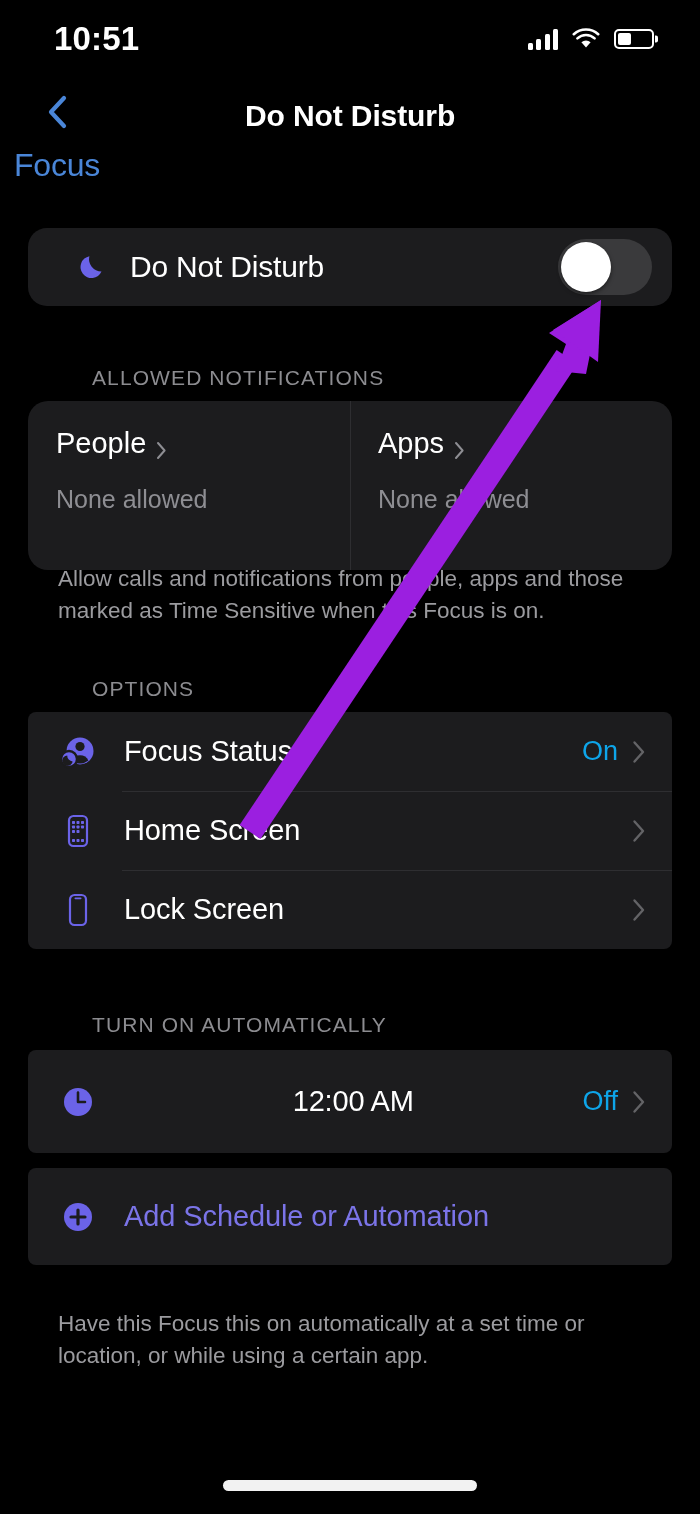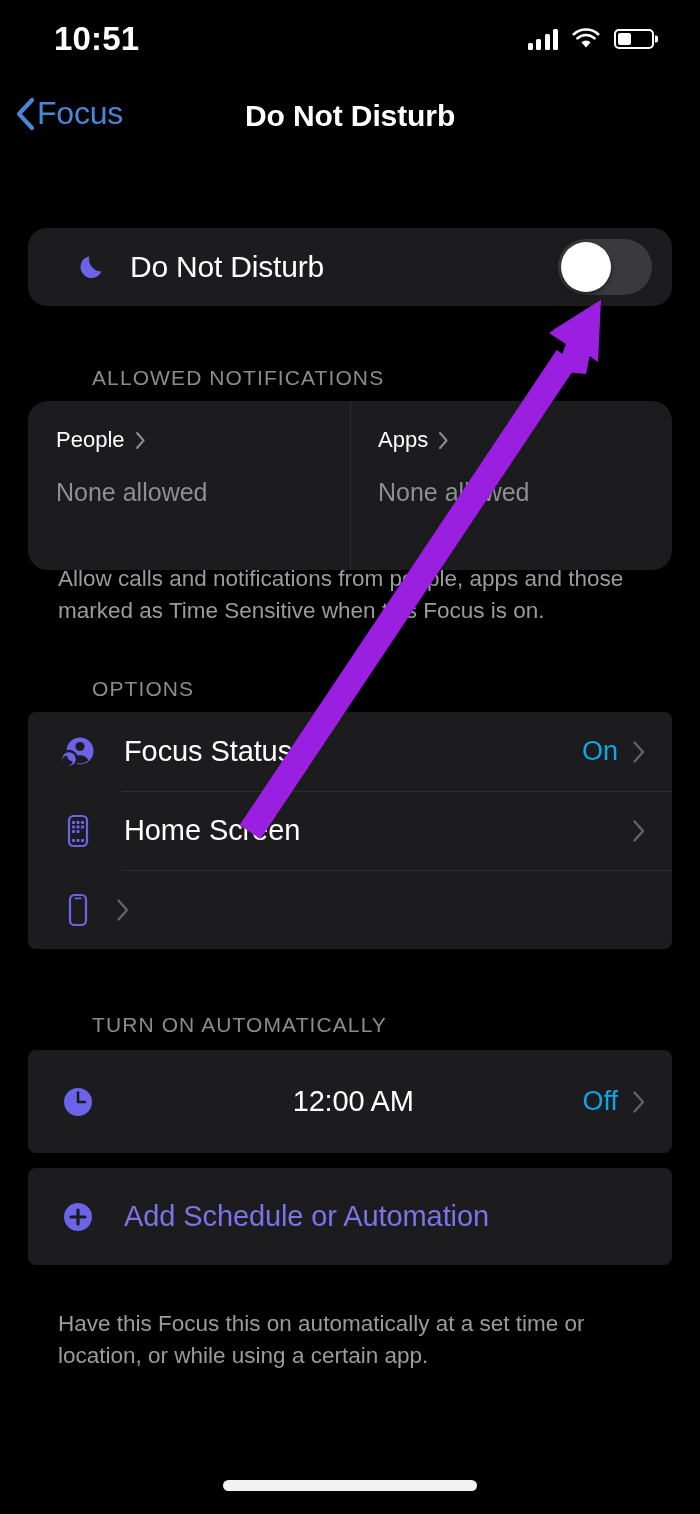--- a/index.html
+++ b/index.html
@@ -45,22 +45,22 @@
     border-radius:0 2px 2px 0;
   }
   .battery-fill { height:100%; background:#fff; border-radius:2px; }
 
   
   .navbar {
     position:absolute; top:95px; left:0; right:0; height:62px;
   }
   .back {
     position:absolute; left:14px; top:0;
-    display:flex; align-items:center; gap:1px;
-    color:#3a7bd8; cursor:pointer;
+    display:flex; align-items:center; gap:18px;
+    color:#3a7bd8; cursor:pointer;flex-direction:column;
   }
   .back-chevron { width:22px; height:34px; }
   .back-label { font-size:32px; letter-spacing:-0.2px; color:#4a86d8; }
   .nav-title {
     position:absolute; left:0; right:0; top:4px; text-align:center;
     font-size:30px; font-weight:700; color:#fff; letter-spacing:-0.1px;
   }
 
   
   .sec-header {
@@ -121,22 +121,22 @@
     display:flex;
   }
   .split-half {
     flex:1 1 50%; padding:26px 0 0 28px; position:relative; cursor:pointer;
   }
   .split-half + .split-half::before {
     content:""; position:absolute; left:0; top:0; bottom:0;
     width:1px; background:#2e2e31;
   }
   .split-title {
-    display:flex; align-items:center; gap:10px;
-    font-size:22px; color:#fff; font-weight:400;
+    display:flex; align-items:flex-end; gap:10px;
+    font-size:29px; color:#fff; font-weight:400;
   }
   .split-sub { margin-top:25px; font-size:25px; color:#8e8e93; }
   .split-chevron { width:11px; height:19px; }
 
   .allowed-foot { position:absolute; top:563px; left:0; right:0; }
 
   
   .sec-options-head { position:absolute; top:677px; left:0; }
   .options-card { position:absolute; top:712px; left:0; right:0; }
 
@@ -285,20 +285,21 @@
         </svg>
       </div>
 
       <div class="row">
         <div class="row-icon">
           <svg viewBox="0 0 40 40" width="40" height="40">
             <rect x="12" y="5" width="16" height="30" rx="4.5" fill="none" stroke="#6B63E8" stroke-width="2.2"></rect>
             <rect x="16.5" y="7.6" width="7" height="1.6" rx="0.8" fill="#6B63E8"></rect>
           </svg>
         </div>
+        <div class="row-label">Lock Screen</div>
         <div class="row-value"></div>
         <svg class="chevron-r" viewBox="0 0 14 24">
           <path d="M2.5 2.5 L11 12 L2.5 21.5" stroke="#636366" stroke-width="2.4" fill="none" stroke-linecap="round" stroke-linejoin="round"></path>
         </svg>
       </div>
 
     </div>
   </div>
 
   <div class="sec-header sec-auto-head">TURN ON AUTOMATICALLY</div>

